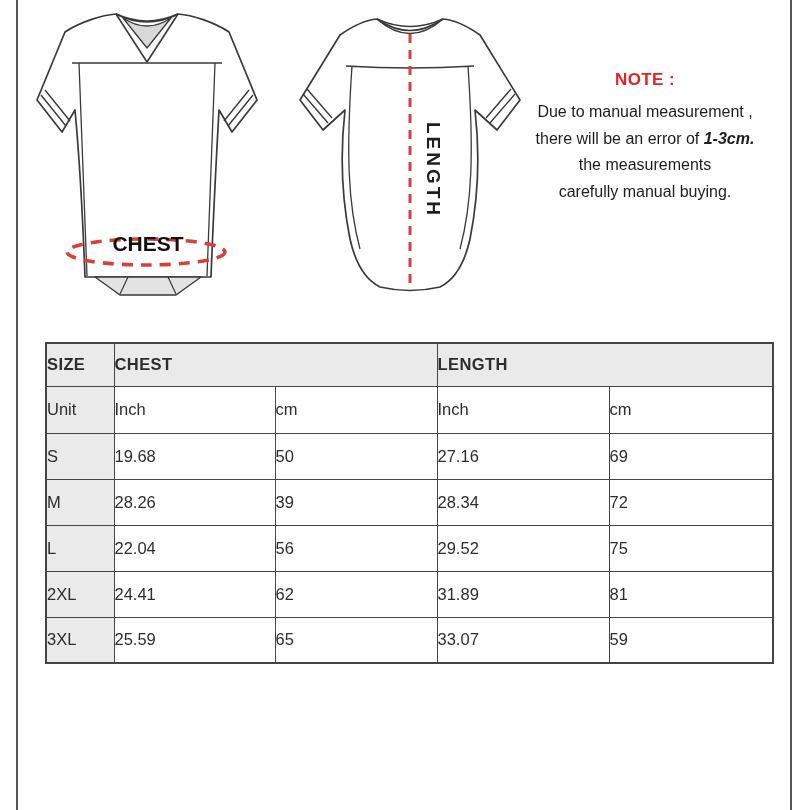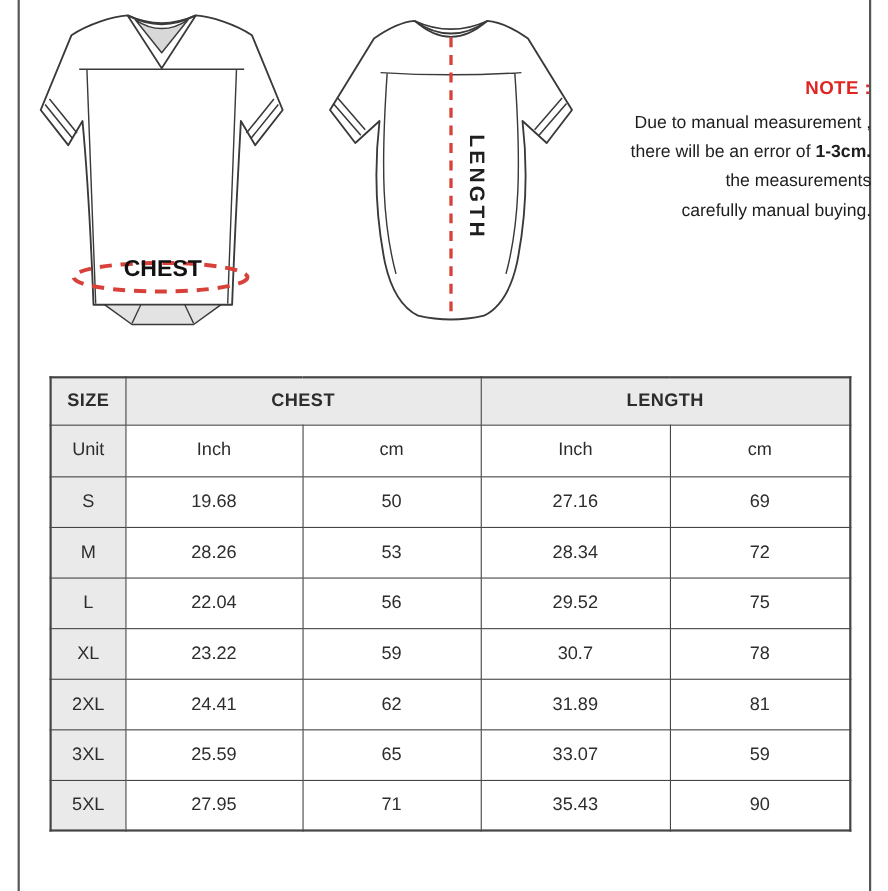--- a/index.html
+++ b/index.html
@@ -20,53 +20,52 @@
     background: #565656;
   }
   .edge-left { left: 16px; }
   .edge-right { left: 790px; }
 
   .front-shirt { position: absolute; left: 24px; top: 4px; }
   .back-shirt  { position: absolute; left: 288px; top: 4px; }
 
   .note-block {
     position: absolute;
-    left: 522px;
+    left: 510px;
     top: 70px;
     width: 270px;
-    text-align: right;
+    text-align: center;
     color: #1d1d1d;
   }
   .note-title {
     color: #e02420;
     font-weight: bold;
     font-size: 17px;
     letter-spacing: 0.4px;
     margin-bottom: 9px;
   }
   .note-line {
     font-size: 16px;
     line-height: 26.5px;
     white-space: nowrap;
   }
-  .note-bold { font-weight: bold; }
+  .note-bold { font-weight: bold; font-style: italic; }
 
   table.size-table {
     position: absolute;
     left: 45px;
     top: 342px;
     width: 727px;
     border-collapse: collapse;
     table-layout: fixed;
     font-size: 16.5px;
     color: #2d2d2d;
   }
   table.size-table td, table.size-table th {
     border: 1px solid #454545;
-    text-align: center;
     vertical-align: middle;
     background: #ffffff;
     font-weight: 400;
     padding: 0;
   }
   table.size-table { border: 2px solid #454545; }
   tr.hdr-row td {
     background: #eaeaea;
     font-weight: bold;
     letter-spacing: 0.4px;
@@ -171,55 +170,41 @@
       <tr class="data-row">
         <td class="col-size">S</td>
         <td>19.68</td>
         <td>50</td>
         <td>27.16</td>
         <td>69</td>
       </tr>
       <tr class="data-row">
         <td class="col-size">M</td>
         <td>28.26</td>
-        <td>53</td>
+        <td>39</td>
         <td>28.34</td>
         <td>72</td>
       </tr>
       <tr class="data-row">
         <td class="col-size">L</td>
         <td>22.04</td>
         <td>56</td>
         <td>29.52</td>
         <td>75</td>
       </tr>
       <tr class="data-row">
-        <td class="col-size">XL</td>
-        <td>23.22</td>
-        <td>59</td>
-        <td>30.7</td>
-        <td>78</td>
-      </tr>
-      <tr class="data-row">
         <td class="col-size">2XL</td>
         <td>24.41</td>
         <td>62</td>
         <td>31.89</td>
         <td>81</td>
       </tr>
       <tr class="data-row">
         <td class="col-size">3XL</td>
         <td>25.59</td>
         <td>65</td>
         <td>33.07</td>
         <td>59</td>
       </tr>
-      <tr class="data-row">
-        <td class="col-size">5XL</td>
-        <td>27.95</td>
-        <td>71</td>
-        <td>35.43</td>
-        <td>90</td>
-      </tr>
     </tbody>
   </table>
 
 </div>
 
 </body></html>

